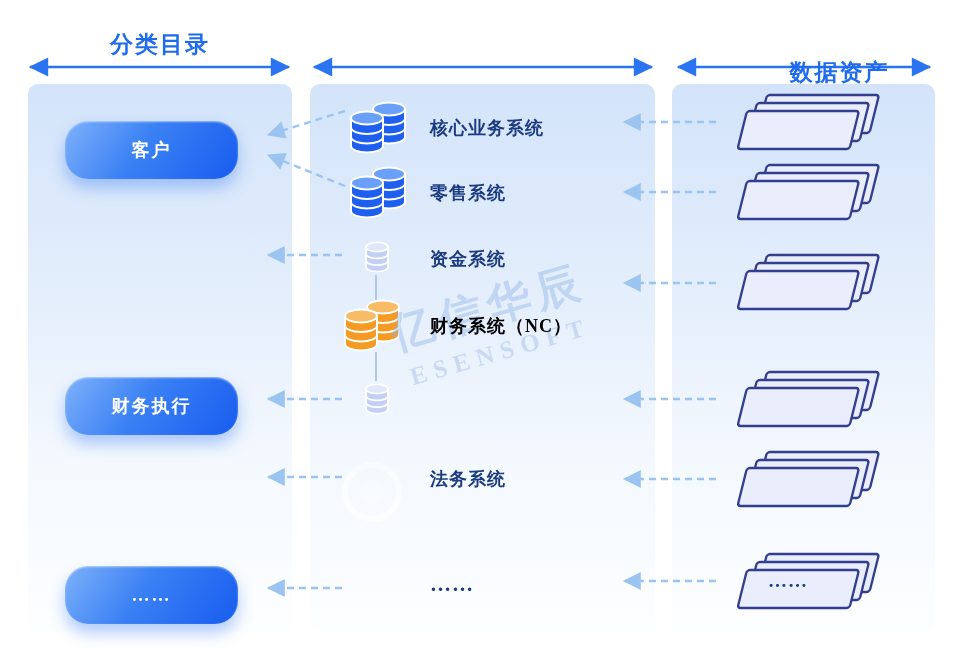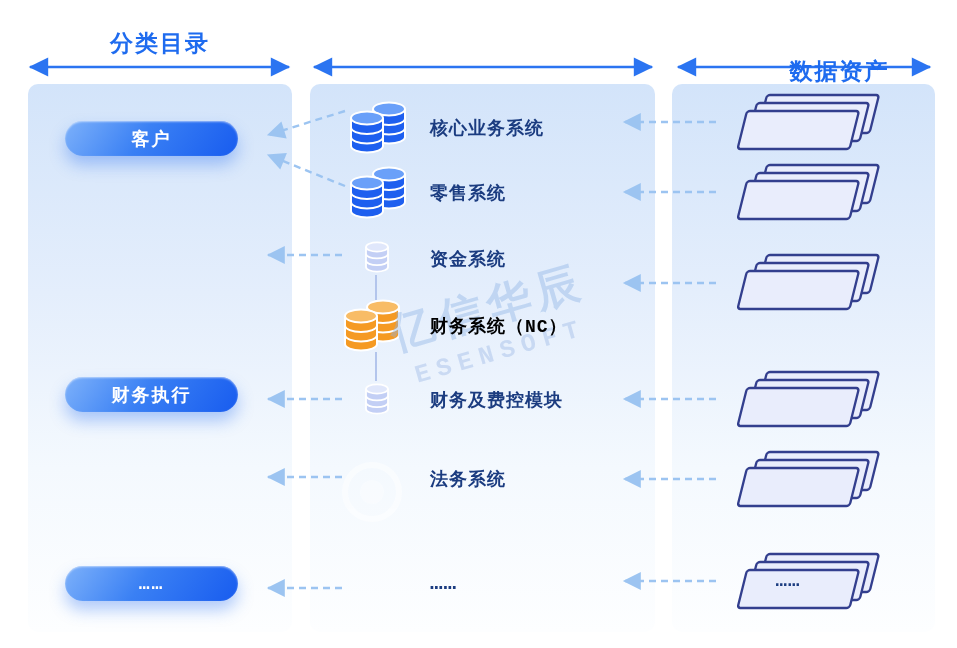--- a/index.html
+++ b/index.html
@@ -1,18 +1,18 @@
 <!DOCTYPE html>
 <html><head>
 <meta charset="utf-8">
 <style>
   html,body { margin:0; padding:0; background:#ffffff; }
   .canvas {
     position:relative; width:957px; height:648px; background:#ffffff;
-    font-family:Liberation Mono, monospace; overflow:hidden;
+    font-family:Liberation Serif, serif; overflow:hidden;
   }
   
   .col-header {
     position:absolute; top:30px; height:30px; line-height:30px;
     font-size:23px; font-weight:bold; color:#1E6BEF;
     text-align:center; letter-spacing:2px; z-index:3;
   }
   .col-header.c1 { left:28px;  width:264px; }
   .col-header.c2 { left:310px; width:345px; }
   .col-header.c3 { left:708px; width:263px;margin-top:28px; }
@@ -31,21 +31,21 @@
   
   .watermark {
     position:absolute; left:352px; top:278px; width:280px; z-index:2;
     transform:rotate(-16deg); text-align:center; opacity:0.42; pointer-events:none;
   }
   .wm-name  { font-size:44px; font-weight:bold; color:#8FB4E6; letter-spacing:6px; }
   .wm-brand { font-size:25px; font-weight:bold; color:#9DB9E6; letter-spacing:7px; margin-top:2px; }
 
   
   .pill {
-    position:absolute; left:65px; width:173px; height:35px; z-index:3;
+    position:absolute; left:65px; width:173px; height:58px; z-index:3;
     border-radius:23px; color:#ffffff; font-size:18px; font-weight:bold; letter-spacing:2px;
     display:flex; align-items:center; justify-content:center;
     background:linear-gradient(125deg,#7DB1FA 0%,#3A80F4 45%,#185CEF 100%);
     box-shadow:0 9px 16px rgba(36,108,241,0.35), inset 0 1px 2px rgba(255,255,255,0.55);
   }
 
   
   .sys-label {
     position:absolute; left:430px; z-index:3;
     font-size:18px; font-weight:bold; color:#1B3C80; letter-spacing:1px; white-space:nowrap;
@@ -157,19 +157,18 @@
   </div>
 
   <div class="pill" style="top:121px">客户</div>
   <div class="pill" style="top:377px">财务执行</div>
   <div class="pill" style="top:566px">……</div>
 
   <div class="sys-label" style="top:116px">核心业务系统</div>
   <div class="sys-label" style="top:181px">零售系统</div>
   <div class="sys-label" style="top:247px">资金系统</div>
   <div class="sys-label orange" style="top:314px">财务系统（NC）</div>
-  <div class="sys-label" style="top:388px">财务及费控模块</div>
   <div class="sys-label" style="top:467px">法务系统</div>
   <div class="sys-label dots" style="top:572px">……</div>
 
   <div class="asset-dots">……</div>
 
 </div>
 
 </body></html>

